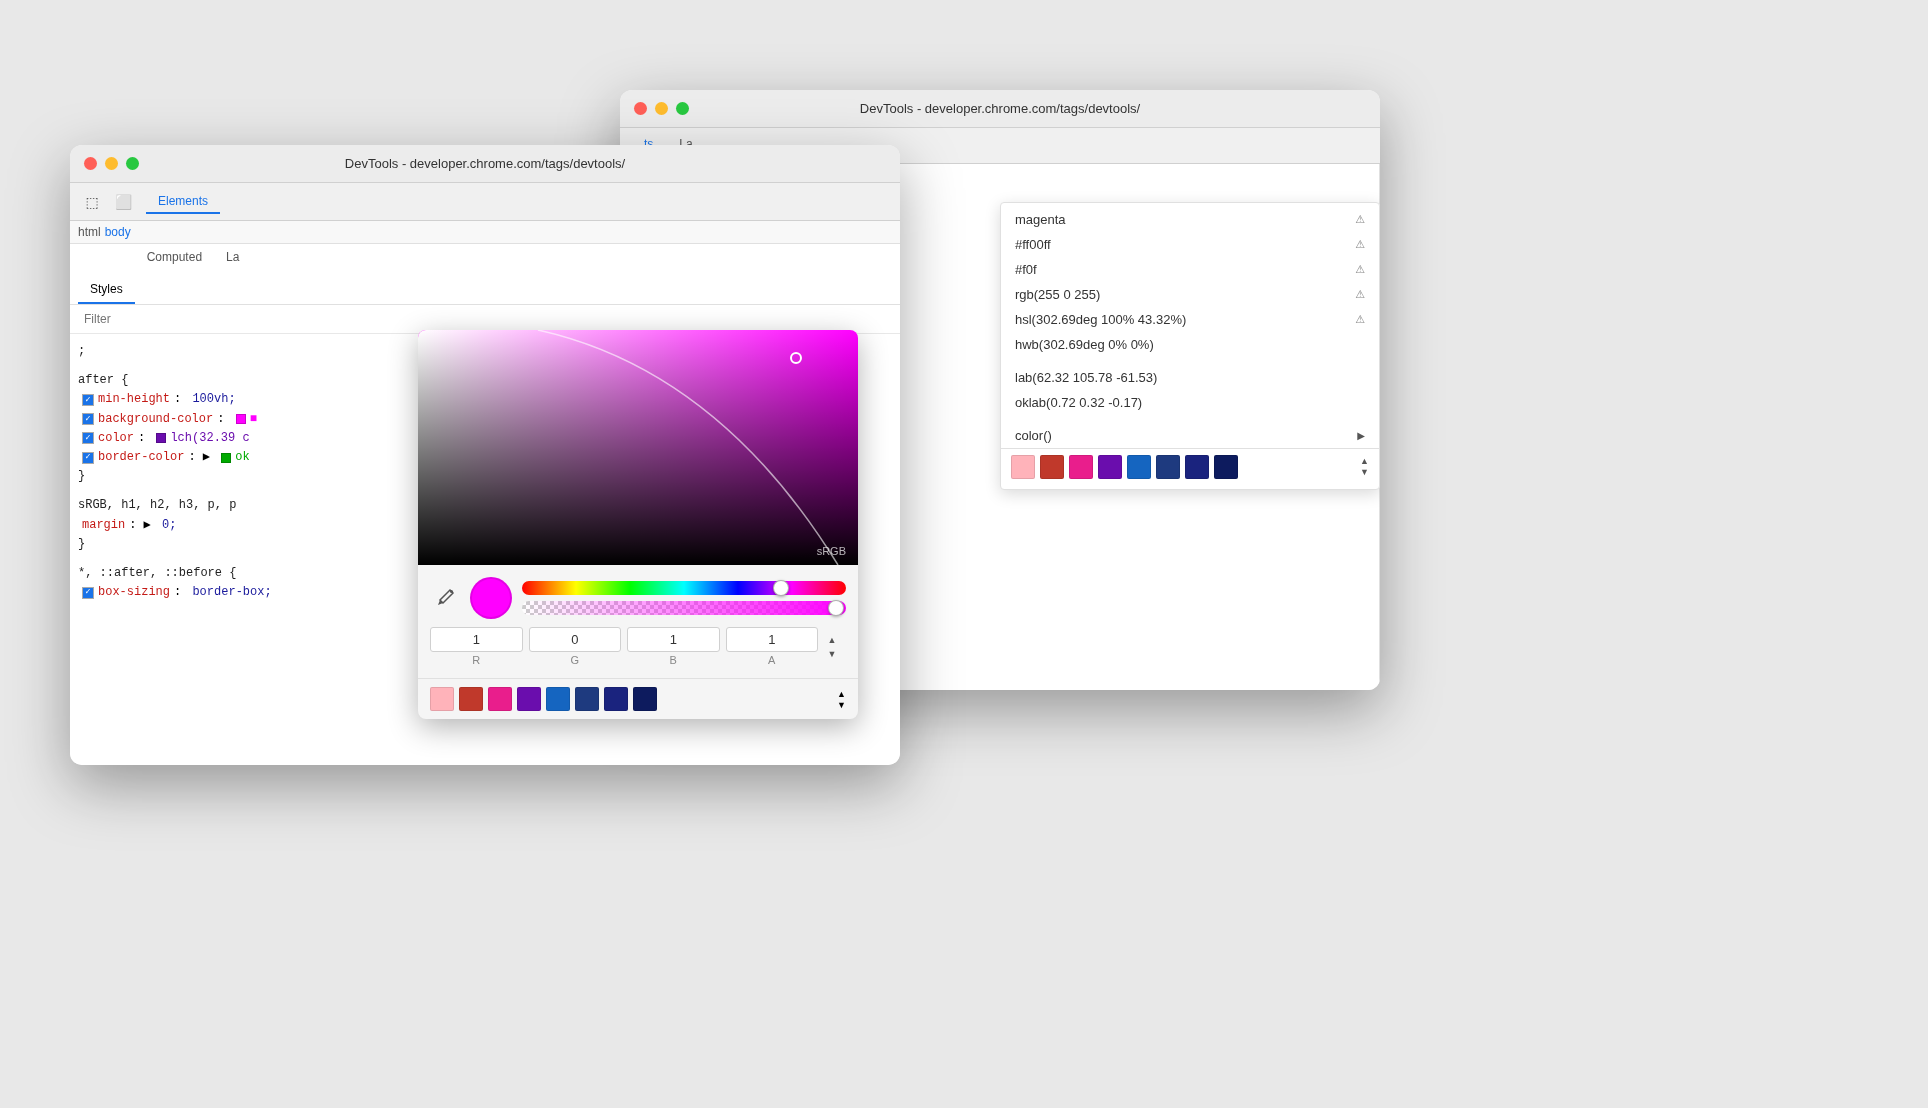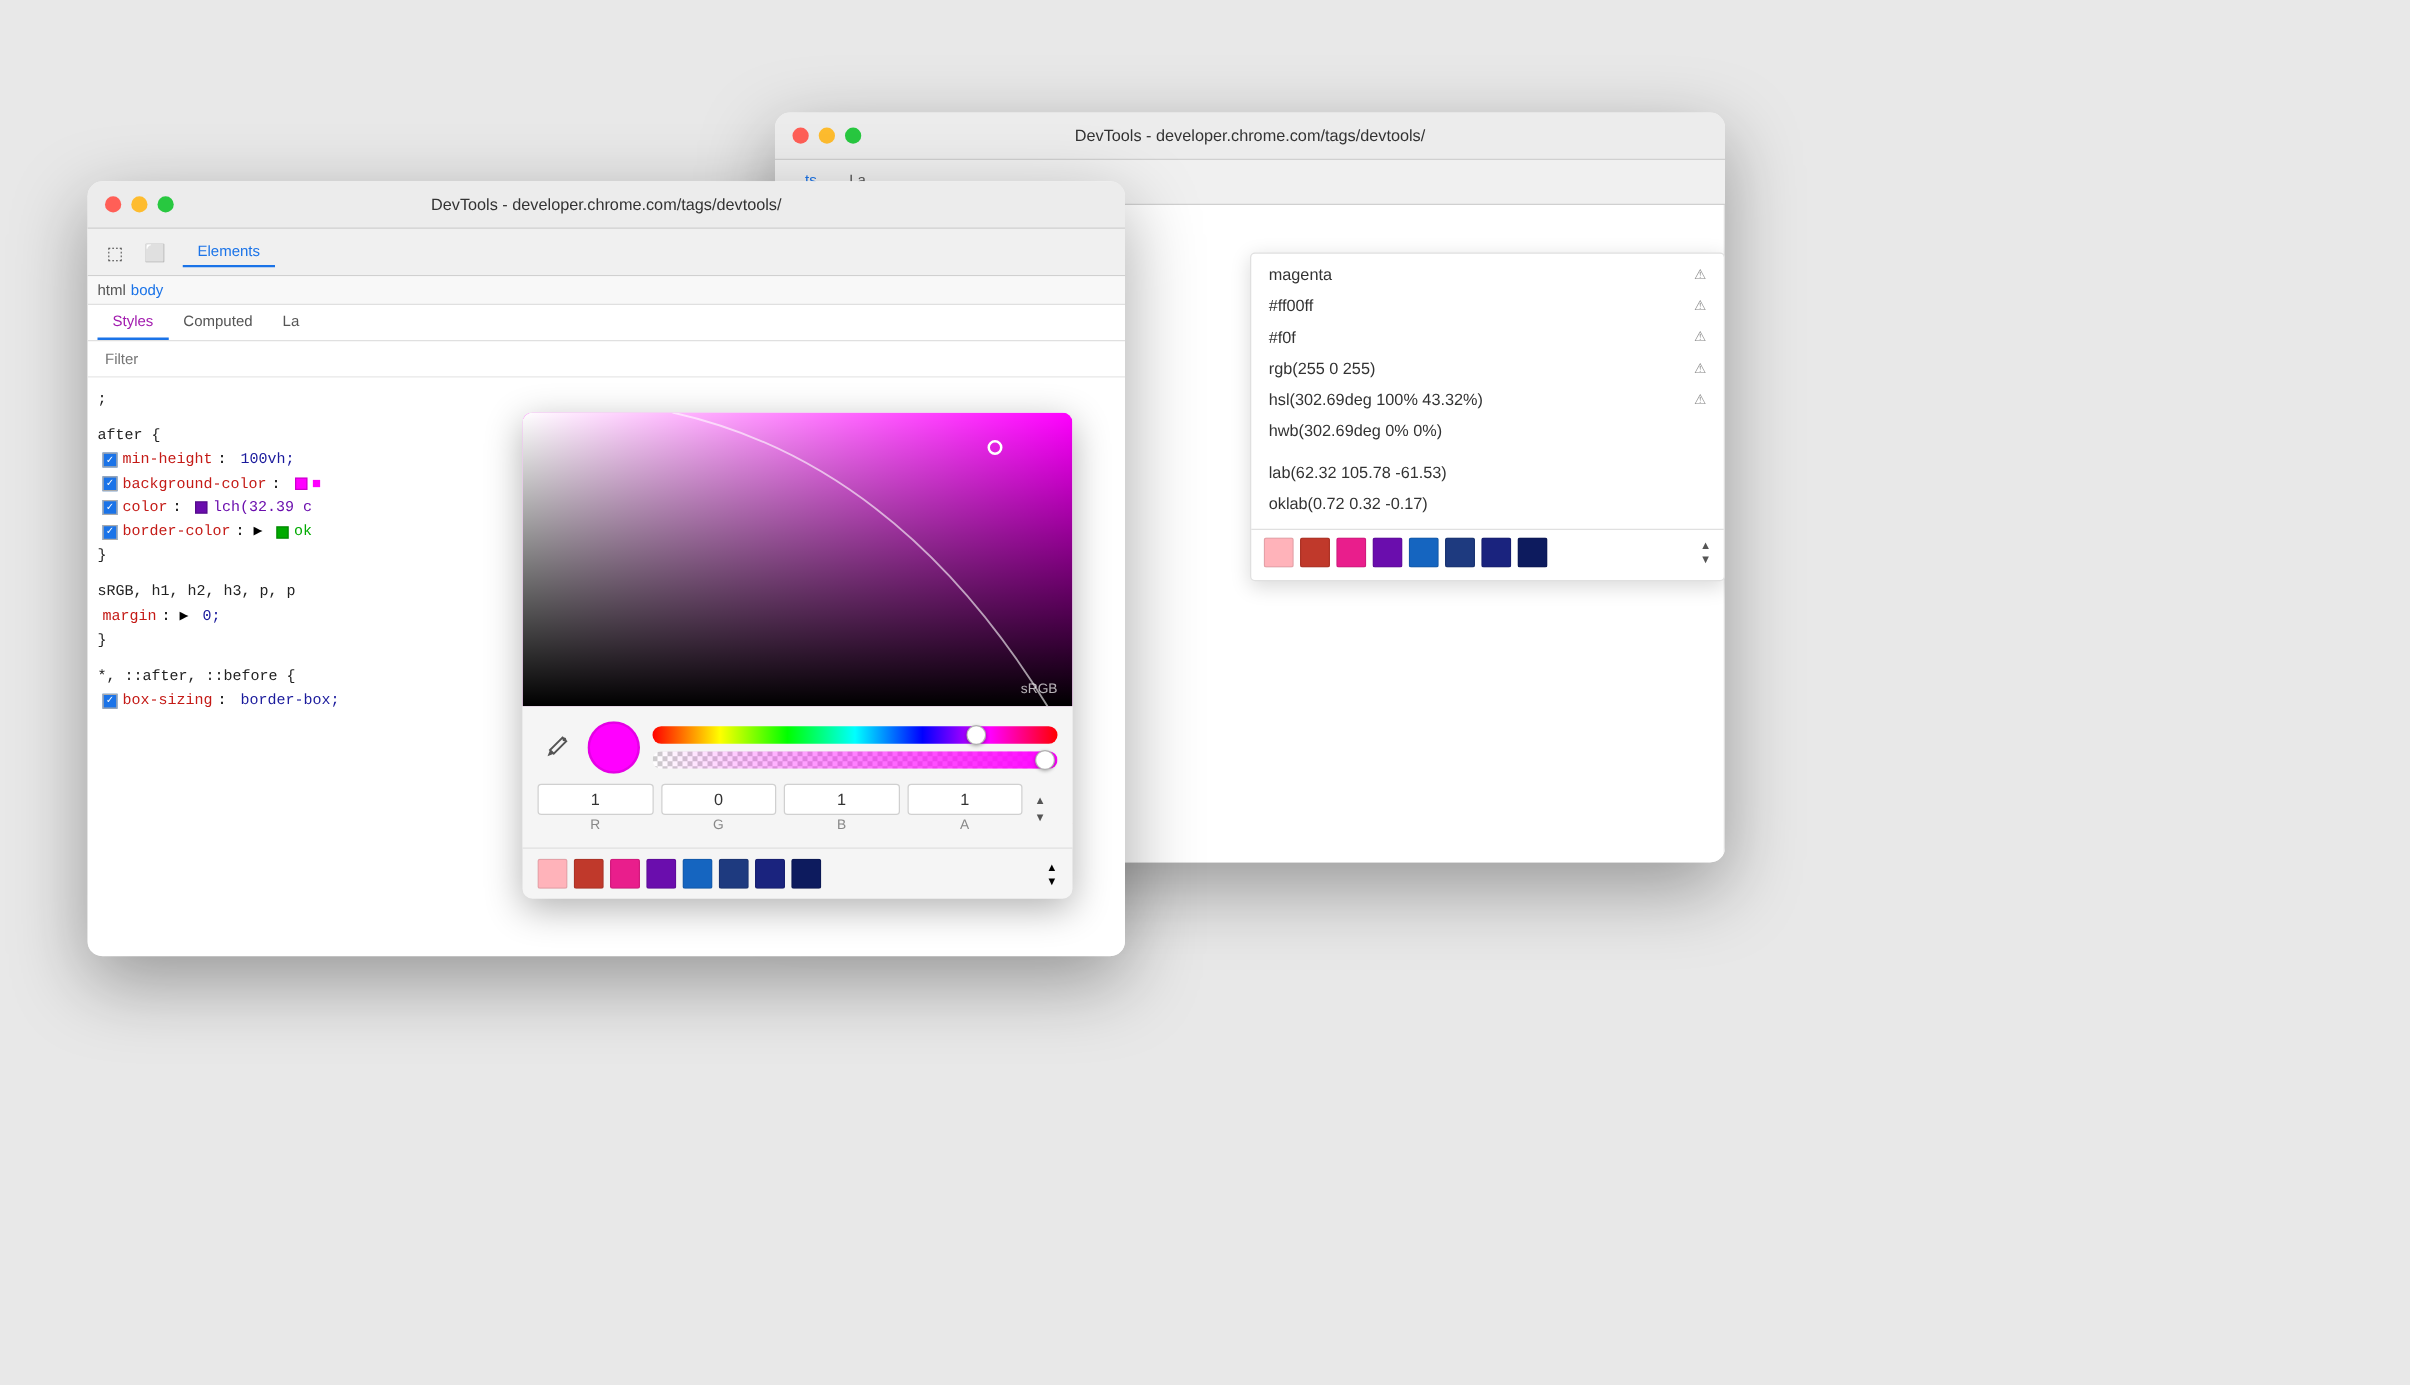--- a/index.html
+++ b/index.html
@@ -147,22 +147,23 @@
     }
 
     .panel-tab {
       padding: 6px 12px;
       font-size: 12px;
       cursor: pointer;
       color: #555;
     }
 
     .panel-tab.active {
-      color: #a21caf;
+      color: #000000;
       border-bottom: 2px solid #1a73e8;
+      margin-top: 32px;
     }
 
     .filter-bar {
       padding: 4px 8px;
       border-bottom: 1px solid #e8e8e8;
     }
 
     .filter-input {
       width: 100%;
       padding: 3px 6px;
@@ -520,20 +521,24 @@
           <span>hwb(302.69deg 0% 0%)</span>
         </div>
         <div class="dropdown-divider"></div>
         <div class="dropdown-item">
           <span>lab(62.32 105.78 -61.53)</span>
         </div>
         <div class="dropdown-item">
           <span>oklab(0.72 0.32 -0.17)</span>
         </div>
         <div class="dropdown-divider"></div>
+        <div class="dropdown-item">
+          <span>color()</span>
+          <span class="dropdown-arrow">▶</span>
+        </div>
 
         <div class="back-color-swatches">
           <div class="swatch-item" style="background:#ffb3ba;"></div>
           <div class="swatch-item" style="background:#c0392b;"></div>
           <div class="swatch-item" style="background:#e91e8c;"></div>
           <div class="swatch-item" style="background:#6a0dad;"></div>
           <div class="swatch-item" style="background:#1565c0;"></div>
           <div class="swatch-item" style="background:#1e3a7f;"></div>
           <div class="swatch-item" style="background:#1a237e;"></div>
           <div class="swatch-item" style="background:#0d1b5e;"></div>

